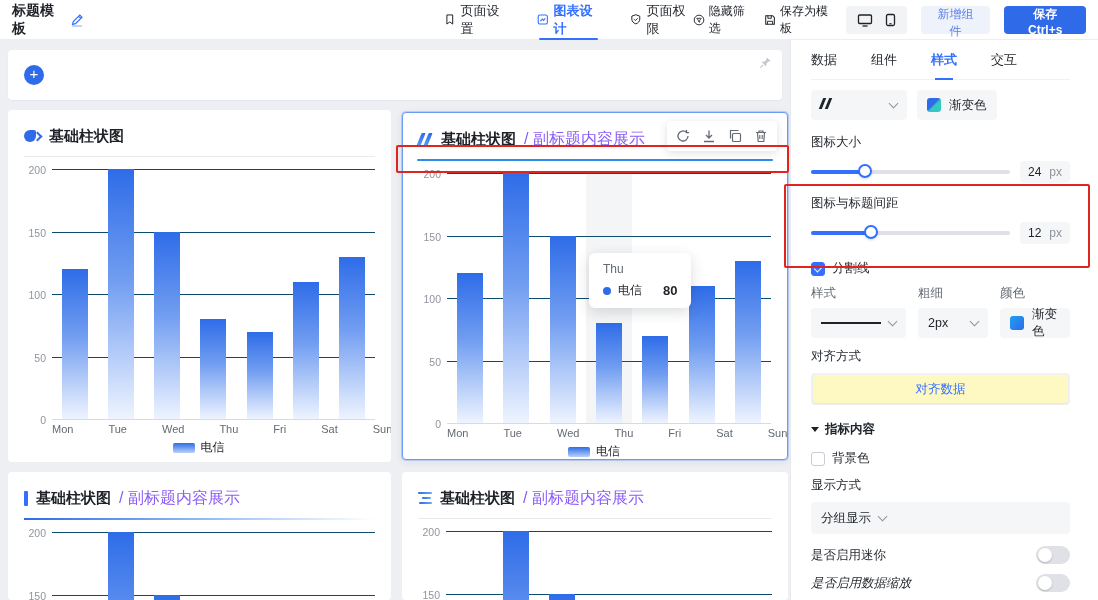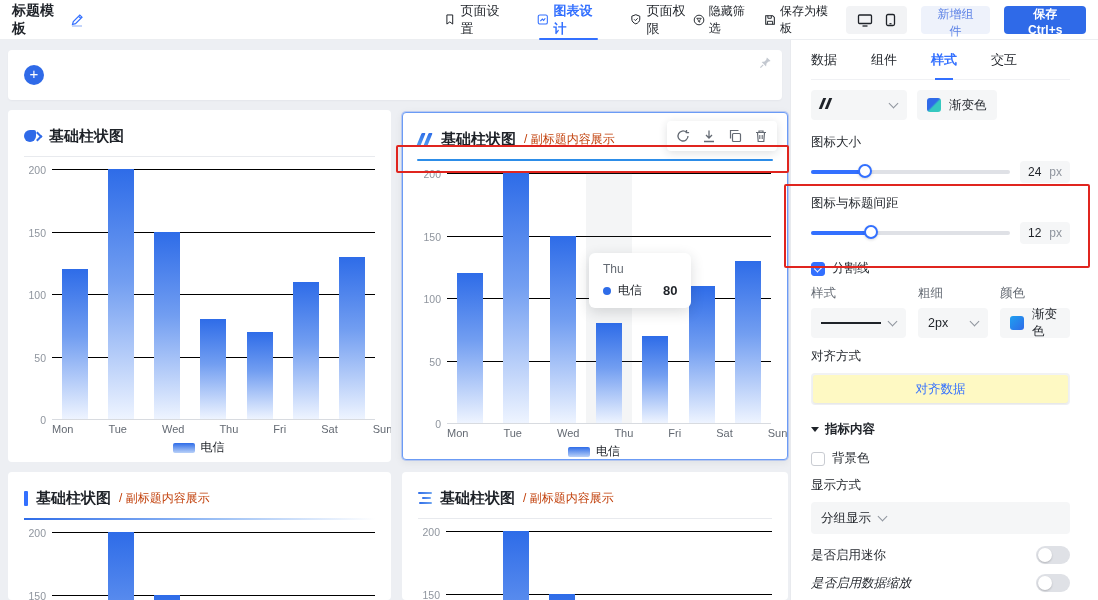--- a/index.html
+++ b/index.html
@@ -40,21 +40,21 @@
   .pin { position:absolute; right:10px; top:6px; color:#c3c8d0; }
 
   .chart-card1 { left:8px; top:70px; width:383px; height:352px; }
   .chart-card2 { left:402px; top:72px; width:386px; height:348px;
     border:1px solid #6b9bf5; box-shadow:0 0 0 1px rgba(51,112,255,.25), 0 2px 8px rgba(31,35,41,.08); }
   .chart-card3 { left:8px; top:432px; width:383px; height:128px; }
   .chart-card4 { left:402px; top:432px; width:386px; height:128px; }
 
   .chead { display:flex; align-items:center; gap:8px; padding:14px 16px 8px; height:46px; }
   .ctitle { font-size:15px; font-weight:bold; color:#1f2329; }
-  .csub { font-size:12px; color:#c2410c; }
+  .csub { font-size:16px; color:#8b5cf6; }
   .cdivider { height:1px; margin:0 16px; background:#e8eaee; }
   .cdivider.d-blue { height:2px; margin:0 14px; background:#2d8de8; border-radius:1px; }
   .cdivider.d-grad { height:2px; background:linear-gradient(90deg,#2e6ce8,#9cc0f5 55%,rgba(240,246,255,0)); }
 
   
   .cicon { display:inline-flex; align-items:center; }
   .icon-a .ia1 { width:12px; height:12px; background:#2f6ae8; border-radius:50% 2px 50% 50%; display:inline-block; }
   .icon-a .ia2 { width:7px; height:7px; border-top:2px solid #2f6ae8; border-right:2px solid #2f6ae8;
     transform:rotate(45deg); display:inline-block; margin-left:-2px; }
   .icon-b span { width:4px; height:13px; background:linear-gradient(180deg,#2e6ce8,#53a0ef);
@@ -66,21 +66,21 @@
 
   
   .ctoolbar { position:absolute; right:10px; top:8px; background:#fff; border-radius:4px;
     box-shadow:0 2px 8px rgba(31,35,41,.14); display:flex; gap:6px; padding:5px 6px; z-index:5; }
   .tool-btn { width:20px; height:20px; display:flex; align-items:center; justify-content:center;
     border-radius:3px; cursor:pointer; color:#646a73; }
 
   
   .plotwrap { padding:12px 16px 0 14px; }
   .plot { position:relative; }
-  .gl { position:absolute; left:30px; right:0; height:1px; background:#000000; }
+  .gl { position:absolute; left:30px; right:0; height:1px; background:#0c4a6e; }
   .gl.zero { background:#d8dbe0; }
   .gl span { position:absolute; left:-30px; top:-5px; width:24px; text-align:right;
     font-size:10.5px; color:#8f959e; }
   .cols { position:absolute; left:30px; right:0; top:0; bottom:0; display:flex; }
   .col { flex:1; display:flex; align-items:flex-end; justify-content:center; position:relative; }
   .col.hovered { background:rgba(100,110,125,.07); }
   .bar { width:26px; background:linear-gradient(180deg,#2e6ce8 0%,#729ef1 45%,#eef4ff 100%); }
   .xlabels { display:flex; margin-left:30px; padding-top:4px; height:16px;gap:35px; }
   .xlabels span { flex:1; text-align:center; font-size:11px; color:#646a73; }
   .legend { display:flex; justify-content:center; align-items:center; gap:6px; padding-top:4px; }

